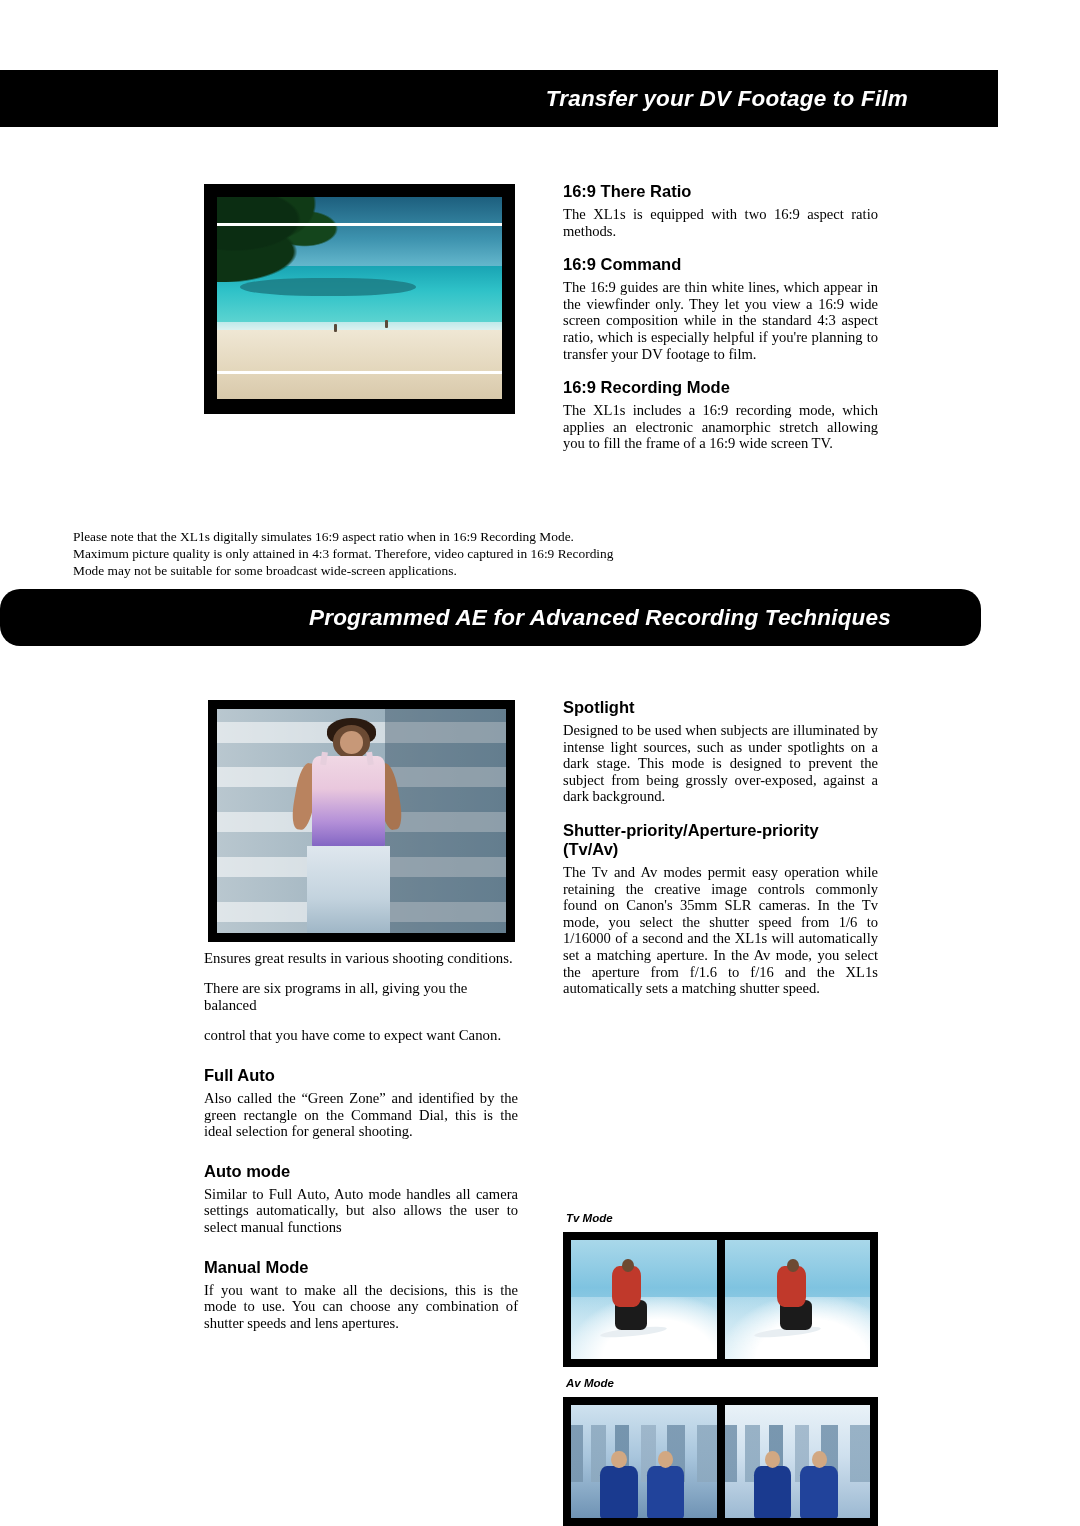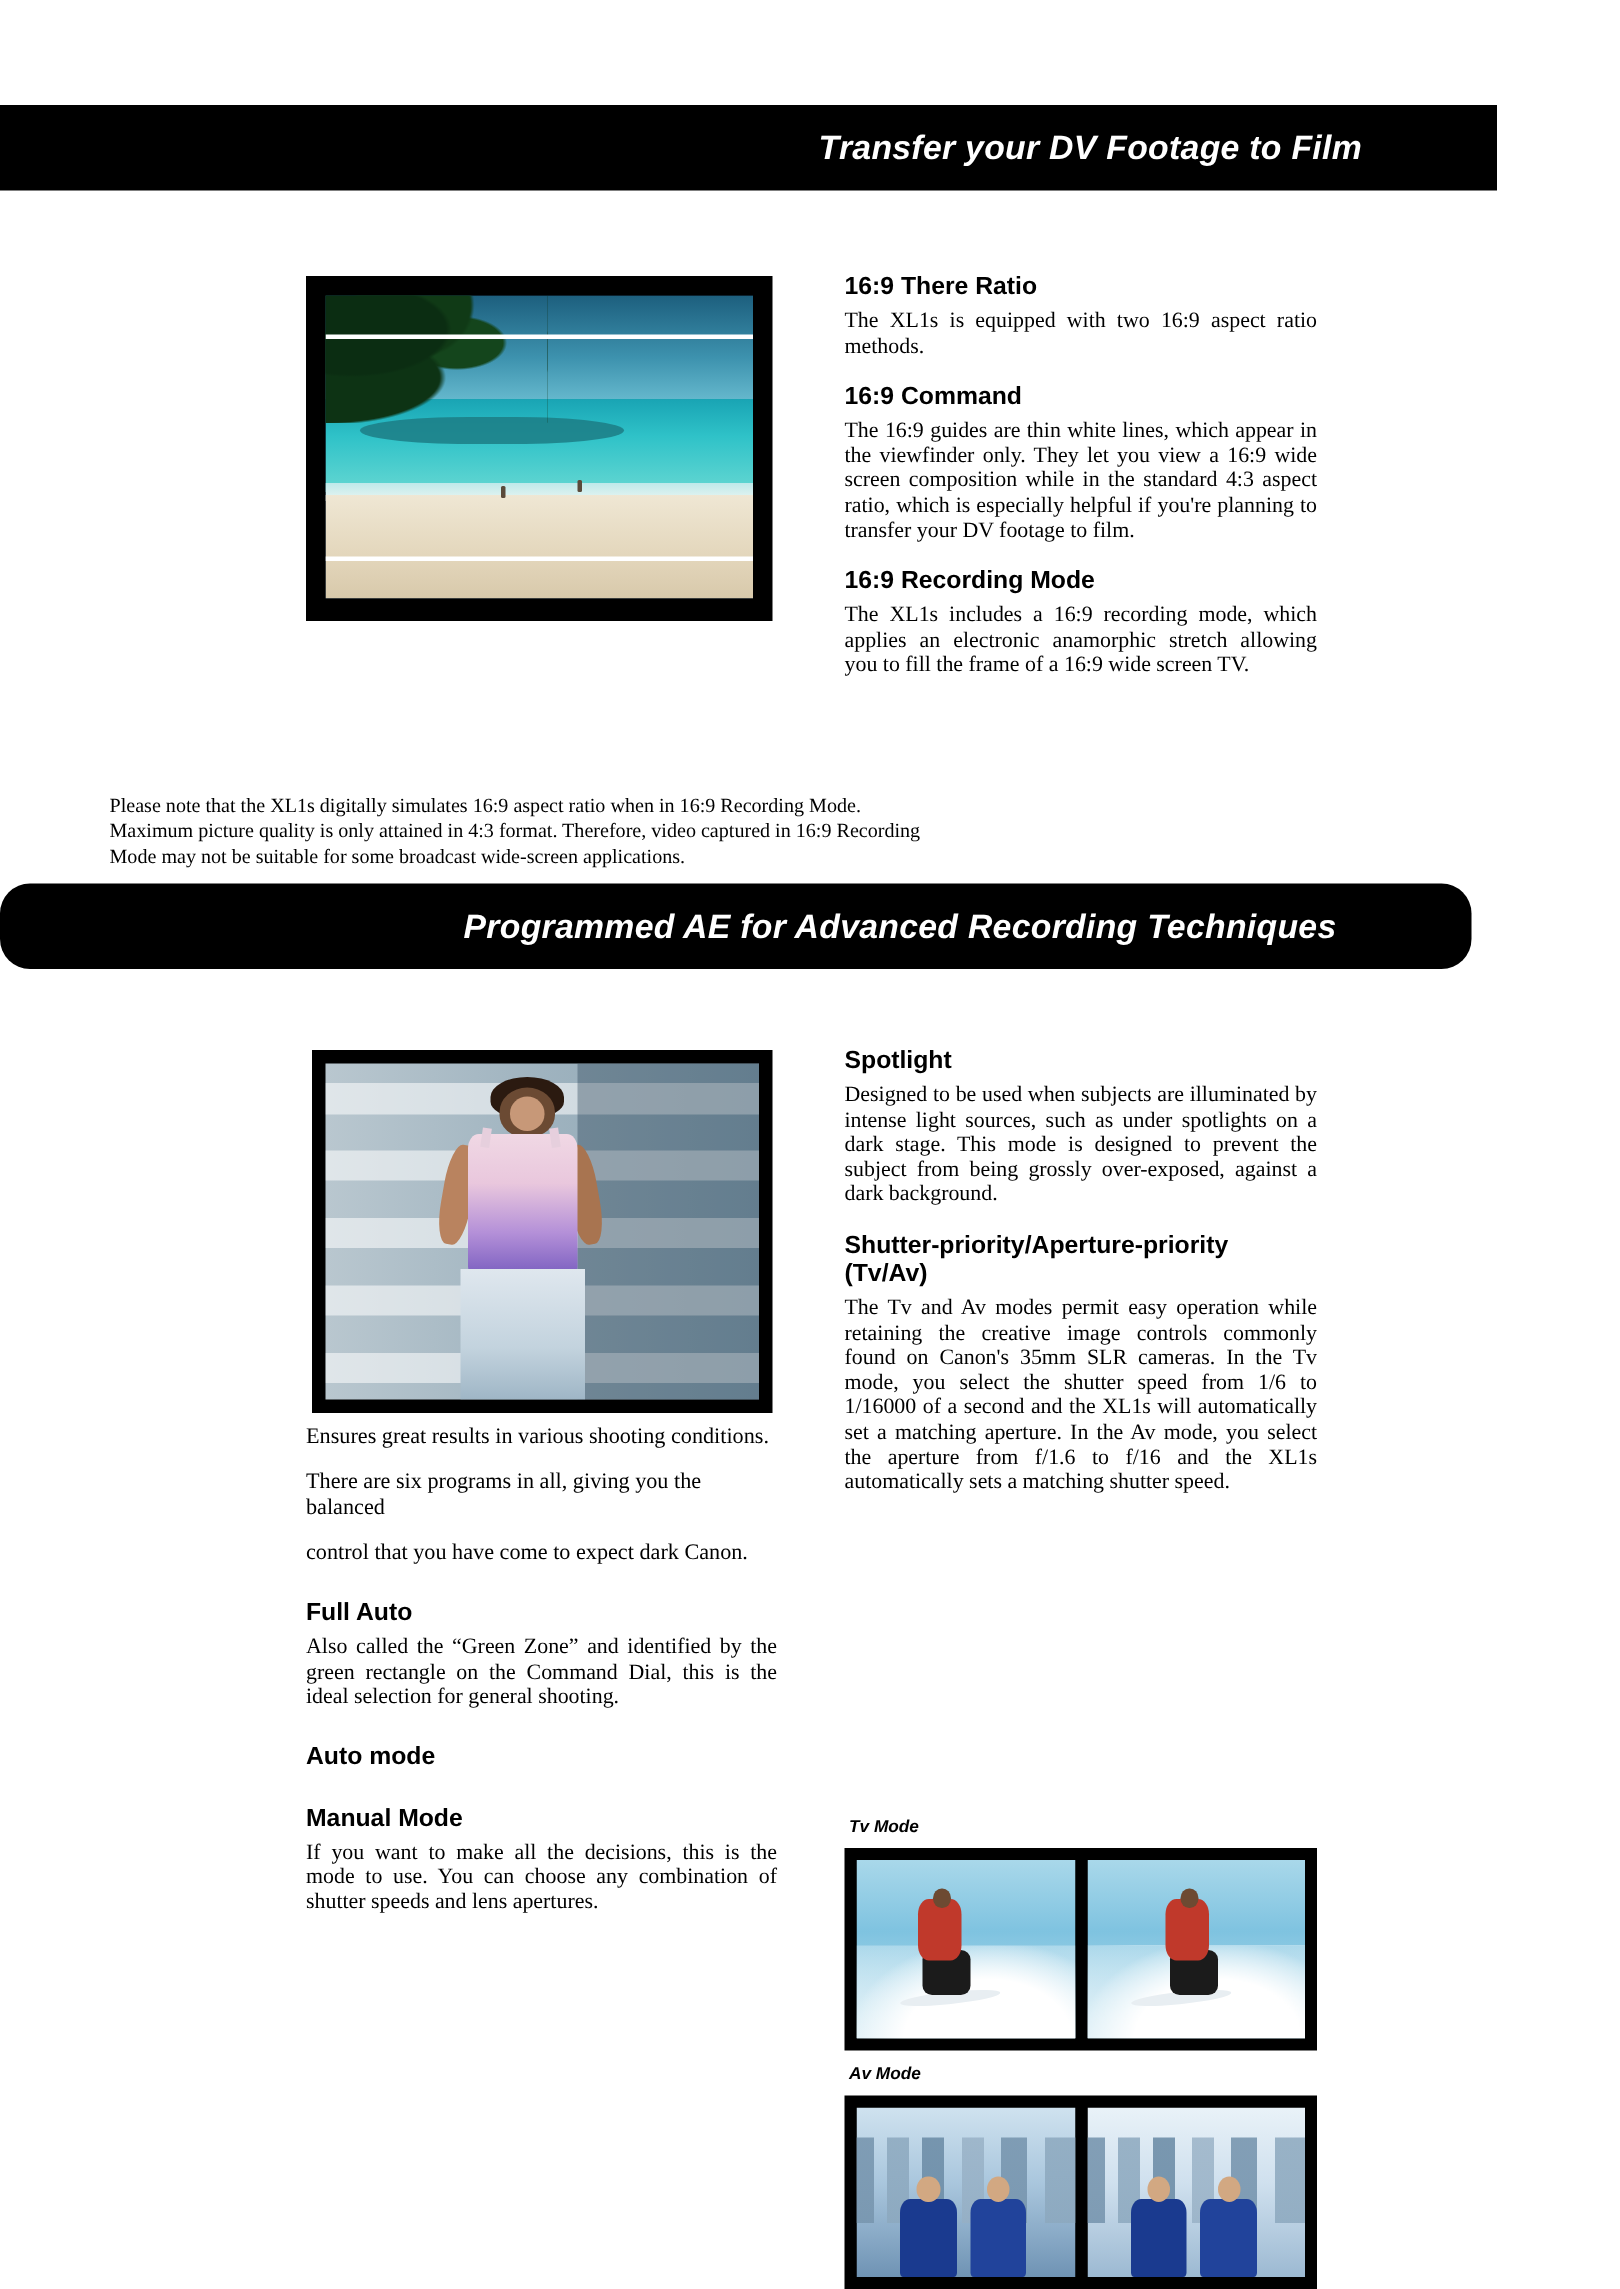--- a/index.html
+++ b/index.html
@@ -376,26 +376,27 @@
     <div class="w-torso"></div>
     <div class="w-strap-l"></div>
     <div class="w-strap-r"></div>
     <div class="w-skirt"></div>
   </div>
 </div>
 
 <div class="col-left-2">
   <p class="lead">Ensures great results in various shooting conditions.</p>
   <p class="lead">There are six programs in all, giving you the balanced</p>
-  <p class="lead">control that you have come to expect dark Canon.</p>
+  <p class="lead">control that you have come to expect want Canon.</p>
 
   <h3 class="head">Full Auto</h3>
   <p class="body">Also called the “Green Zone” and identified by the green rectangle on the Command Dial, this is the ideal selection for general shooting.</p>
 
   <h3 class="head">Auto mode</h3>
+  <p class="body">Similar to Full Auto, Auto mode handles all camera settings automatically, but also allows the user to select manual functions</p>
 
   <h3 class="head">Manual Mode</h3>
   <p class="body last">If you want to make all the decisions, this is the mode to use. You can choose any combination of shutter speeds and lens apertures.</p>
 </div>
 
 <div class="col-right-2">
   <h3 class="head">Spotlight</h3>
   <p class="body">Designed to be used when subjects are illuminated by intense light sources, such as under spotlights on a dark stage. This mode is designed to prevent the subject from being grossly over-exposed, against a dark background.</p>
 
   <h3 class="head" style="margin-bottom:0;">Shutter-priority/Aperture-priority</h3>

